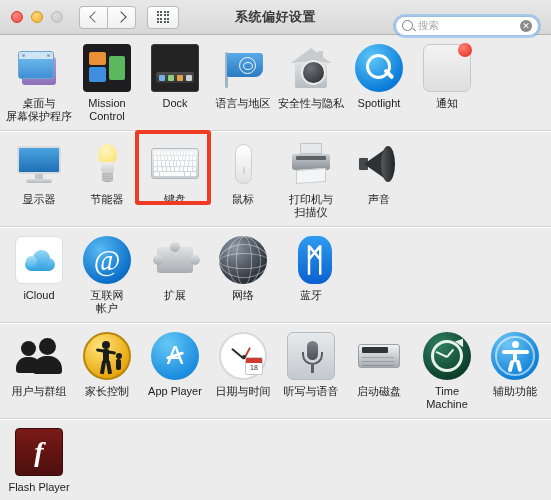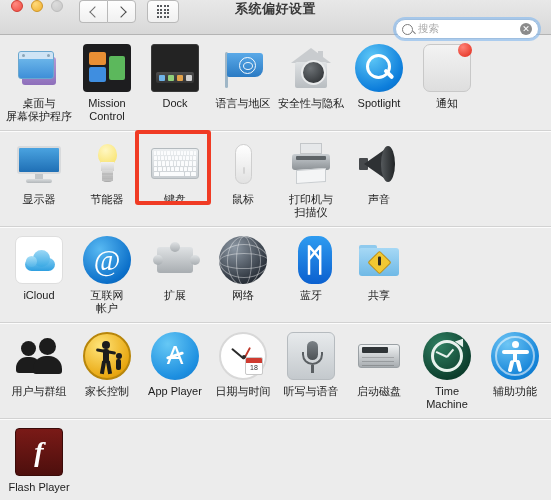--- a/index.html
+++ b/index.html
@@ -9,21 +9,21 @@
     background:#ececec;
     -webkit-font-smoothing:antialiased;
   }
   #win{position:relative;width:551px;height:500px;background:#ececec;display:flex;flex-direction:column;}
 
   
   .titlebar{
     position:relative;height:34px;flex:0 0 34px;
     background:linear-gradient(#e8e8e8,#d8d8d8);
     border-bottom:1px solid #b4b4b4;
-    display:flex;
+    display:flex;align-items:center;
   }
   .lights{display:flex;gap:8px;margin-left:11px;}
   .light{width:12px;height:12px;border-radius:50%;box-sizing:border-box;}
   .l-close{background:radial-gradient(circle at 35% 30%,#ff8a80,#ef4b42);border:1px solid #d1392f;}
   .l-min{background:radial-gradient(circle at 35% 30%,#ffd97a,#f0b030);border:1px solid #cf9524;}
   .l-zoom{background:radial-gradient(circle at 35% 30%,#dcdcdc,#c8c8c8);border:1px solid #bcbcbc;}
 
   .navgroup{display:flex;margin-left:16px;}
   .navbtn{
     width:27px;height:21px;background:linear-gradient(#fefefe,#f0f0f0);
@@ -620,28 +620,20 @@
         <div class="label">网络</div>
       </div>
 
       <div class="cell">
         <div class="icon i-bt">
           <span class="rune">ᛗ</span>
         </div>
         <div class="label">蓝牙</div>
       </div>
 
-      <div class="cell">
-        <div class="icon i-share">
-          <div class="tab"></div>
-            <div class="fold"></div>
-            <div class="sign"></div>
-        </div>
-        <div class="label">共享</div>
-      </div>
     </div>
 
     <div class="row">
       <div class="cell">
         <div class="icon i-users">
           <i class="h1"></i>
             <i class="b1"></i>
             <i class="h2"></i>
             <i class="b2"></i>
         </div>

